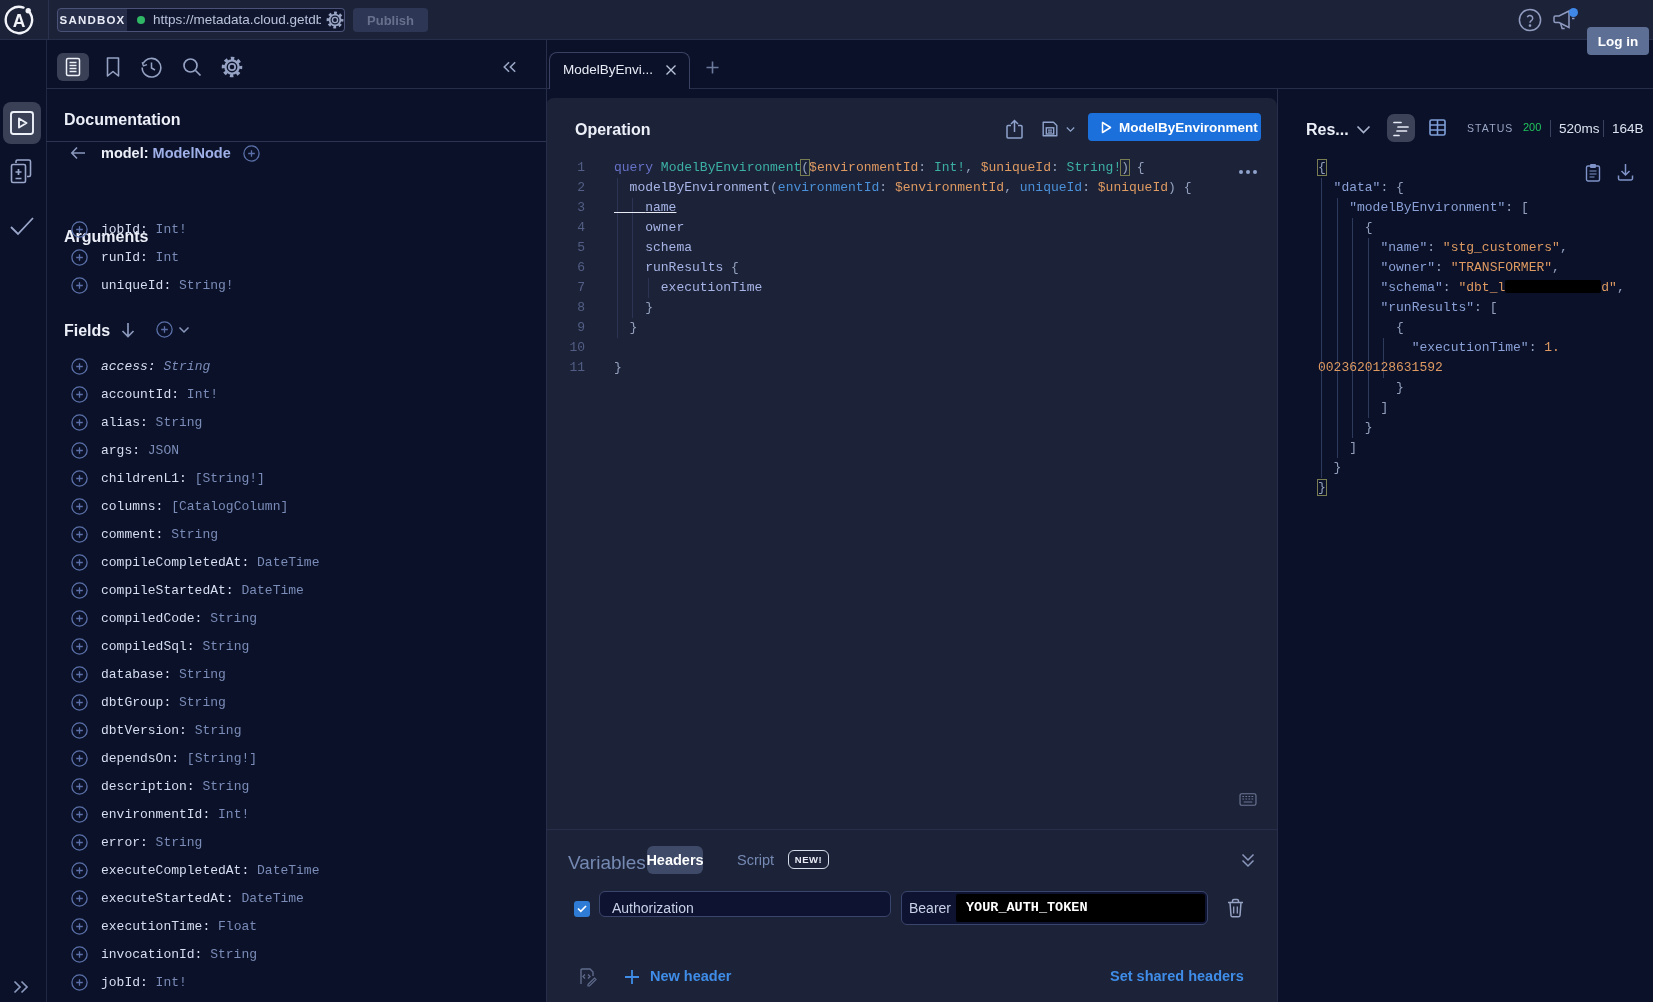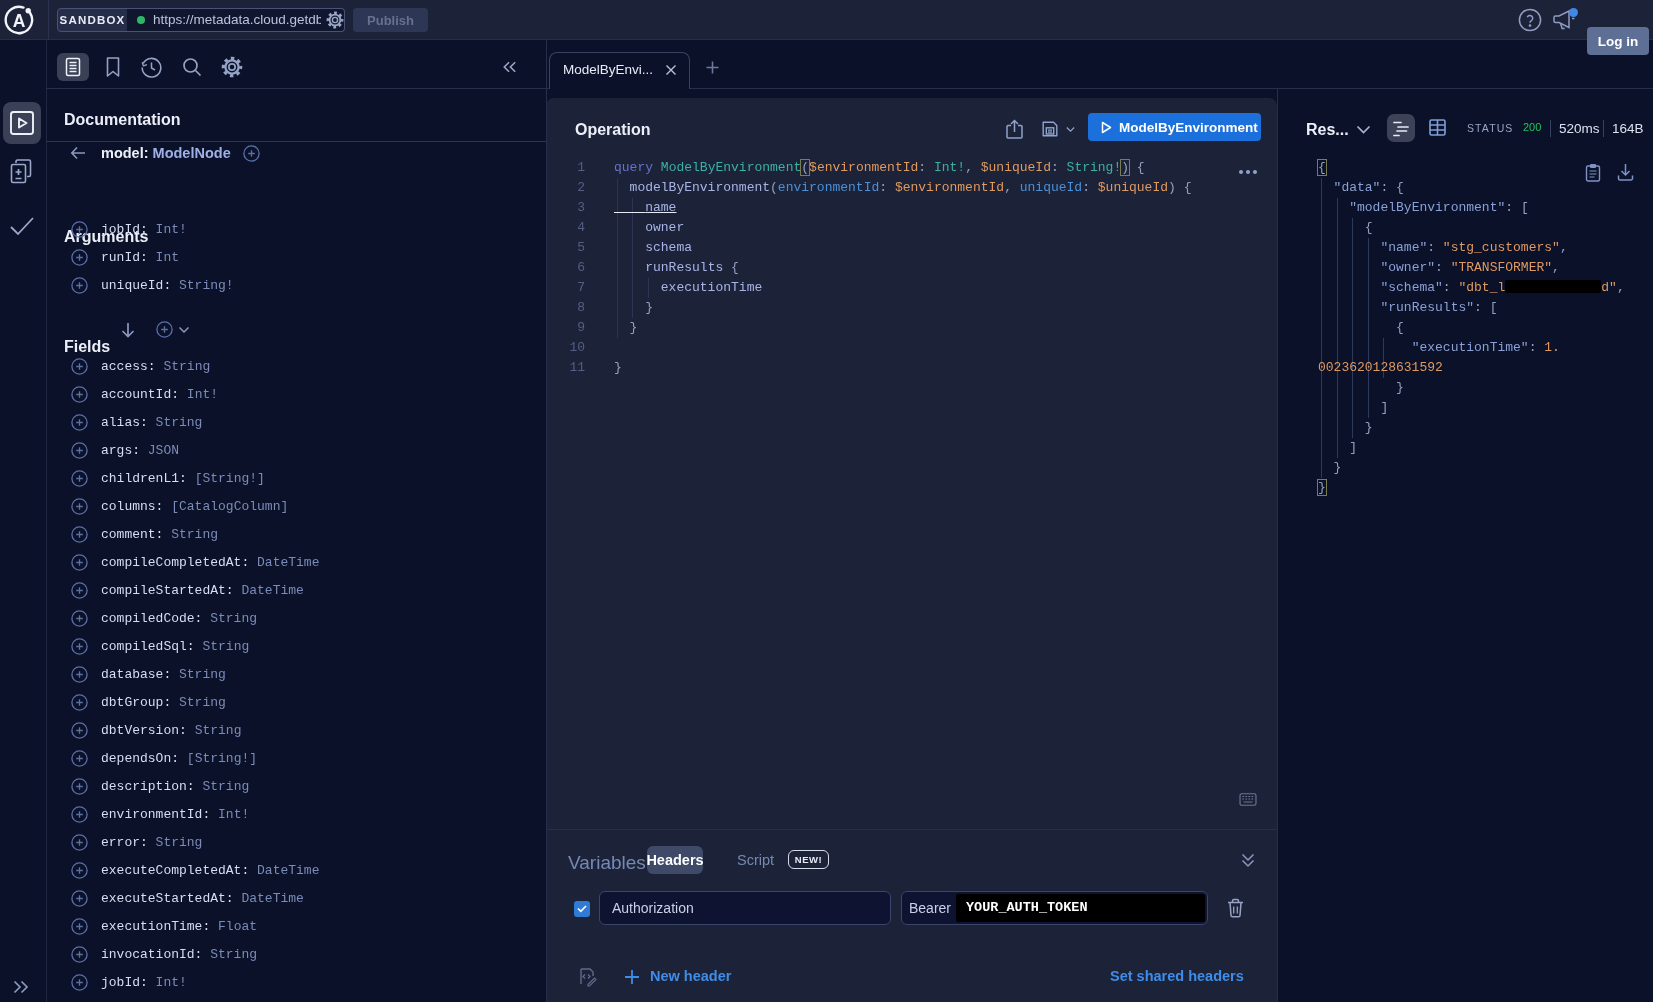--- a/index.html
+++ b/index.html
@@ -143,32 +143,32 @@
       </svg>
       <span>runId: <span class="ft">Int</span></span>
     </div>
   <div class="frow" style="top:271px;">
       <svg width="17" height="17">
         <use href="#cplus"></use>
       </svg>
       <span>uniqueId: <span class="ft">String!</span></span>
     </div>
 
-  <div class="abs h2" style="left:64px;top:322px;margin-top:16px;">Fields</div>
+  <div class="abs h2" style="left:64px;top:322px;">Fields</div>
   <svg class="abs" style="left:120px;top:321px" width="16" height="18" viewBox="0 0 16 18" fill="none" stroke="#8b98bd" stroke-width="1.7">
     <path d="M8 2 V15.5 M2.5 10 L8 15.5 L13.5 10"></path>
   </svg>
   <svg class="abs" style="left:156px;top:321px" width="17" height="17">
       <use href="#cplus"></use>
     </svg>
   <svg class="abs" style="left:178px;top:326px" width="12" height="8" viewBox="0 0 12 8" fill="none" stroke="#8b98bd" stroke-width="1.5">
     <path d="M1.5 1.5 L6 6 L10.5 1.5"></path>
   </svg>
 
-  <div class="frow" style="top:352px;">
+  <div class="frow" style="top:352px;font-style:italic;">
       <svg width="17" height="17">
         <use href="#cplus"></use>
       </svg>
       <span>access: <span class="ft">String</span></span>
     </div>
   <div class="frow" style="top:380px;">
       <svg width="17" height="17">
         <use href="#cplus"></use>
       </svg>
       <span>accountId: <span class="ft">Int!</span></span>
@@ -371,21 +371,21 @@
   <div class="abs" style="left:737px;top:852px;font-size:14.5px;color:#7589b3;">Script</div>
   <div class="abs" style="left:788px;top:850px;width:41px;height:19px;border:1.3px solid #d7dcea;border-radius:6px;display:flex;align-items:center;justify-content:center;font-size:9.5px;font-weight:bold;letter-spacing:0.5px;color:#e9ecf6;">NEW!</div>
   <svg class="abs" style="left:1241px;top:853px" width="14" height="15" viewBox="0 0 14 15" fill="none" stroke="#8b98bd" stroke-width="1.5">
     <path d="M1.5 1.5 L7 7 L12.5 1.5 M1.5 7.5 L7 13 L12.5 7.5"></path>
   </svg>
 
   <div class="abs" style="left:574px;top:901px;width:16px;height:16px;background:#2e7cd6;border-radius:3px;"></div>
   <svg class="abs" style="left:577px;top:905px" width="10" height="8" viewBox="0 0 10 8" fill="none" stroke="#fff" stroke-width="1.7">
     <path d="M1 3.5 L3.8 6.3 L9 1"></path>
   </svg>
-  <div class="abs" style="left:599px;top:891px;width:292px;height:34px;background:#0d1330;border:1px solid #3a456b;border-radius:6px;line-height:32px;font-size:14px;color:#c9d2e8;padding-left:12px;">Authorization</div>
+  <div class="abs" style="left:599px;top:891px;width:292px;height:26px;background:#0d1330;border:1px solid #3a456b;border-radius:6px;line-height:32px;font-size:14px;color:#c9d2e8;padding-left:12px;">Authorization</div>
   <div class="abs" style="left:901px;top:891px;width:307px;height:34px;background:#0d1330;border:1px solid #3a456b;border-radius:6px;line-height:32px;font-size:14px;color:#c9d2e8;padding-left:7px;">Bearer</div>
   <div class="abs" style="left:956px;top:894px;width:249px;height:28px;background:#000;border-radius:2px;font-family:'Liberation Mono',monospace;font-size:13.5px;font-weight:bold;color:#fff;line-height:28px;padding-left:10px;">YOUR_AUTH_TOKEN</div>
   <svg class="abs" style="left:1227px;top:898px" width="17" height="20" viewBox="0 0 17 20" fill="none" stroke="#97a3c4" stroke-width="1.5">
     <path d="M1 4.5 h15 M5.5 4.5 V3 a1.5 1.5 0 0 1 1.5 -1.5 h3 a1.5 1.5 0 0 1 1.5 1.5 v1.5"></path>
     <path d="M3 4.5 l1 13 a1.5 1.5 0 0 0 1.5 1.3 h6 a1.5 1.5 0 0 0 1.5 -1.3 l1 -13"></path>
     <path d="M6.7 8.5 v7 M10.3 8.5 v7" stroke-width="1.3"></path>
   </svg>
 
   <svg class="abs" style="left:577px;top:967px" width="20" height="20" viewBox="0 0 20 20" fill="none" stroke="#5f6b8c" stroke-width="1.4">
     <path d="M4 17 V3 a1 1 0 0 1 1 -1 h8 l3 3 v4"></path>

